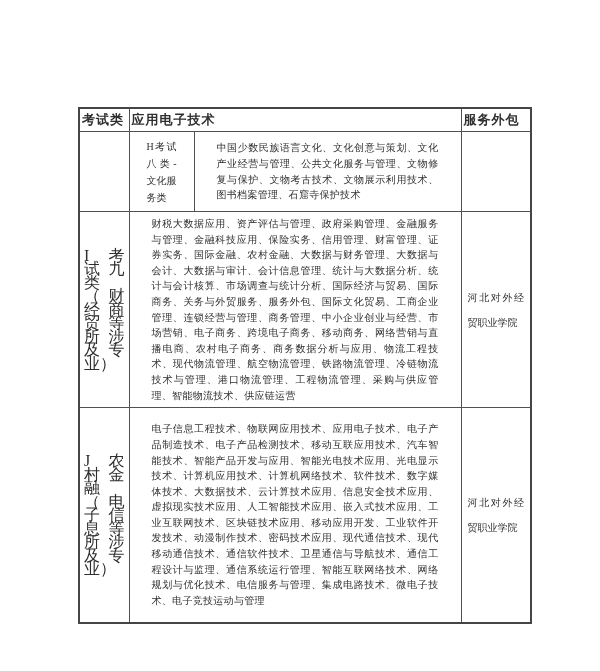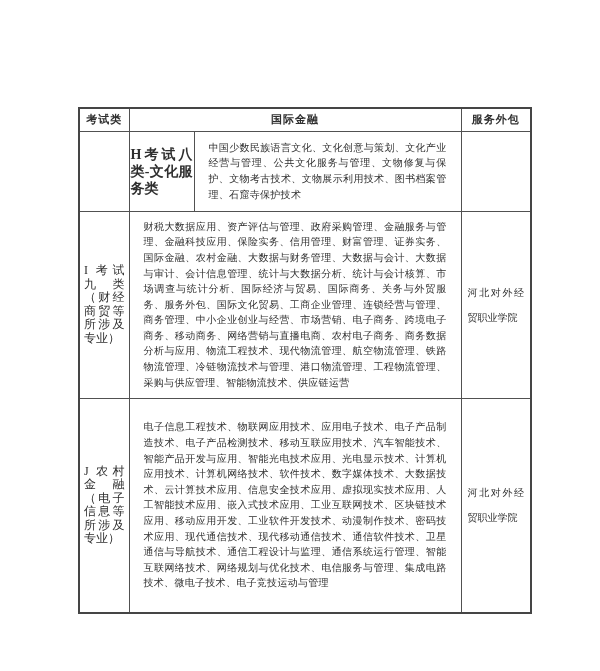--- a/index.html
+++ b/index.html
@@ -27,53 +27,52 @@
   }
   .exam-table th,
   .exam-table td {
     border: 1px solid #515151;
     vertical-align: middle;
     box-sizing: border-box;
     word-break: break-all;
     overflow: hidden;
   }
   .exam-table th {
-    font-size: 11px;
+    font-size: 13px;
     font-weight: bold;
-    text-align: center;
+    text-align: left;
     padding: 2px;
     letter-spacing: 1px;
   }
   tr.header-row { height: 23px; }
   tr.row-1 { height: 80px; }
   tr.row-2 { height: 187px; }
   tr.row-3 { height: 215px; }
   td.cell-class {
-    font-size: 12px;
+    font-size: 16px;
     line-height: 13.5px;
     text-align: justify;
     text-align-last: left;
     padding: 16px 4px;
     margin-left: 10px;
   }
   td.cell-sublabel {
-    font-size: 14px;
+    font-size: 10px;
     line-height: 17px;
     text-align: justify;
     text-align-last: left;
-    padding: 2px 1px;
-    font-weight: bold;
+    padding: 2px 17px;
   }
   td.cell-majors {
     font-size: 10px;
     letter-spacing: 0.3px;
     line-height: 15.6px;
     text-align: justify;
     text-align-last: left;
-    padding: 4px 14px;
+    padding: 4px 22px;
   }
   td.cell-inst {
     font-size: 10px;
     line-height: 25px;
     text-align: justify;
     text-align-last: left;
     padding: 5px 6px;
   }
 </style>
 </head>
@@ -83,21 +82,21 @@
   <table class="exam-table">
     <colgroup>
       <col style="width:50px">
       <col style="width:65px">
       <col style="width:267px">
       <col style="width:70px">
     </colgroup>
     <thead>
       <tr class="header-row">
         <th>考试类</th>
-        <th colspan="2">国际金融</th>
+        <th colspan="2">应用电子技术</th>
         <th>服务外包</th>
       </tr>
     </thead>
     <tbody>
       <tr class="row-1">
         <td class="cell-class"></td>
         <td class="cell-sublabel">H考试八类-文化服务类</td>
         <td class="cell-majors">中国少数民族语言文化、文化创意与策划、文化产业经营与管理、公共文化服务与管理、文物修复与保护、文物考古技术、文物展示利用技术、图书档案管理、石窟寺保护技术</td>
         <td class="cell-inst"></td>
       </tr>

